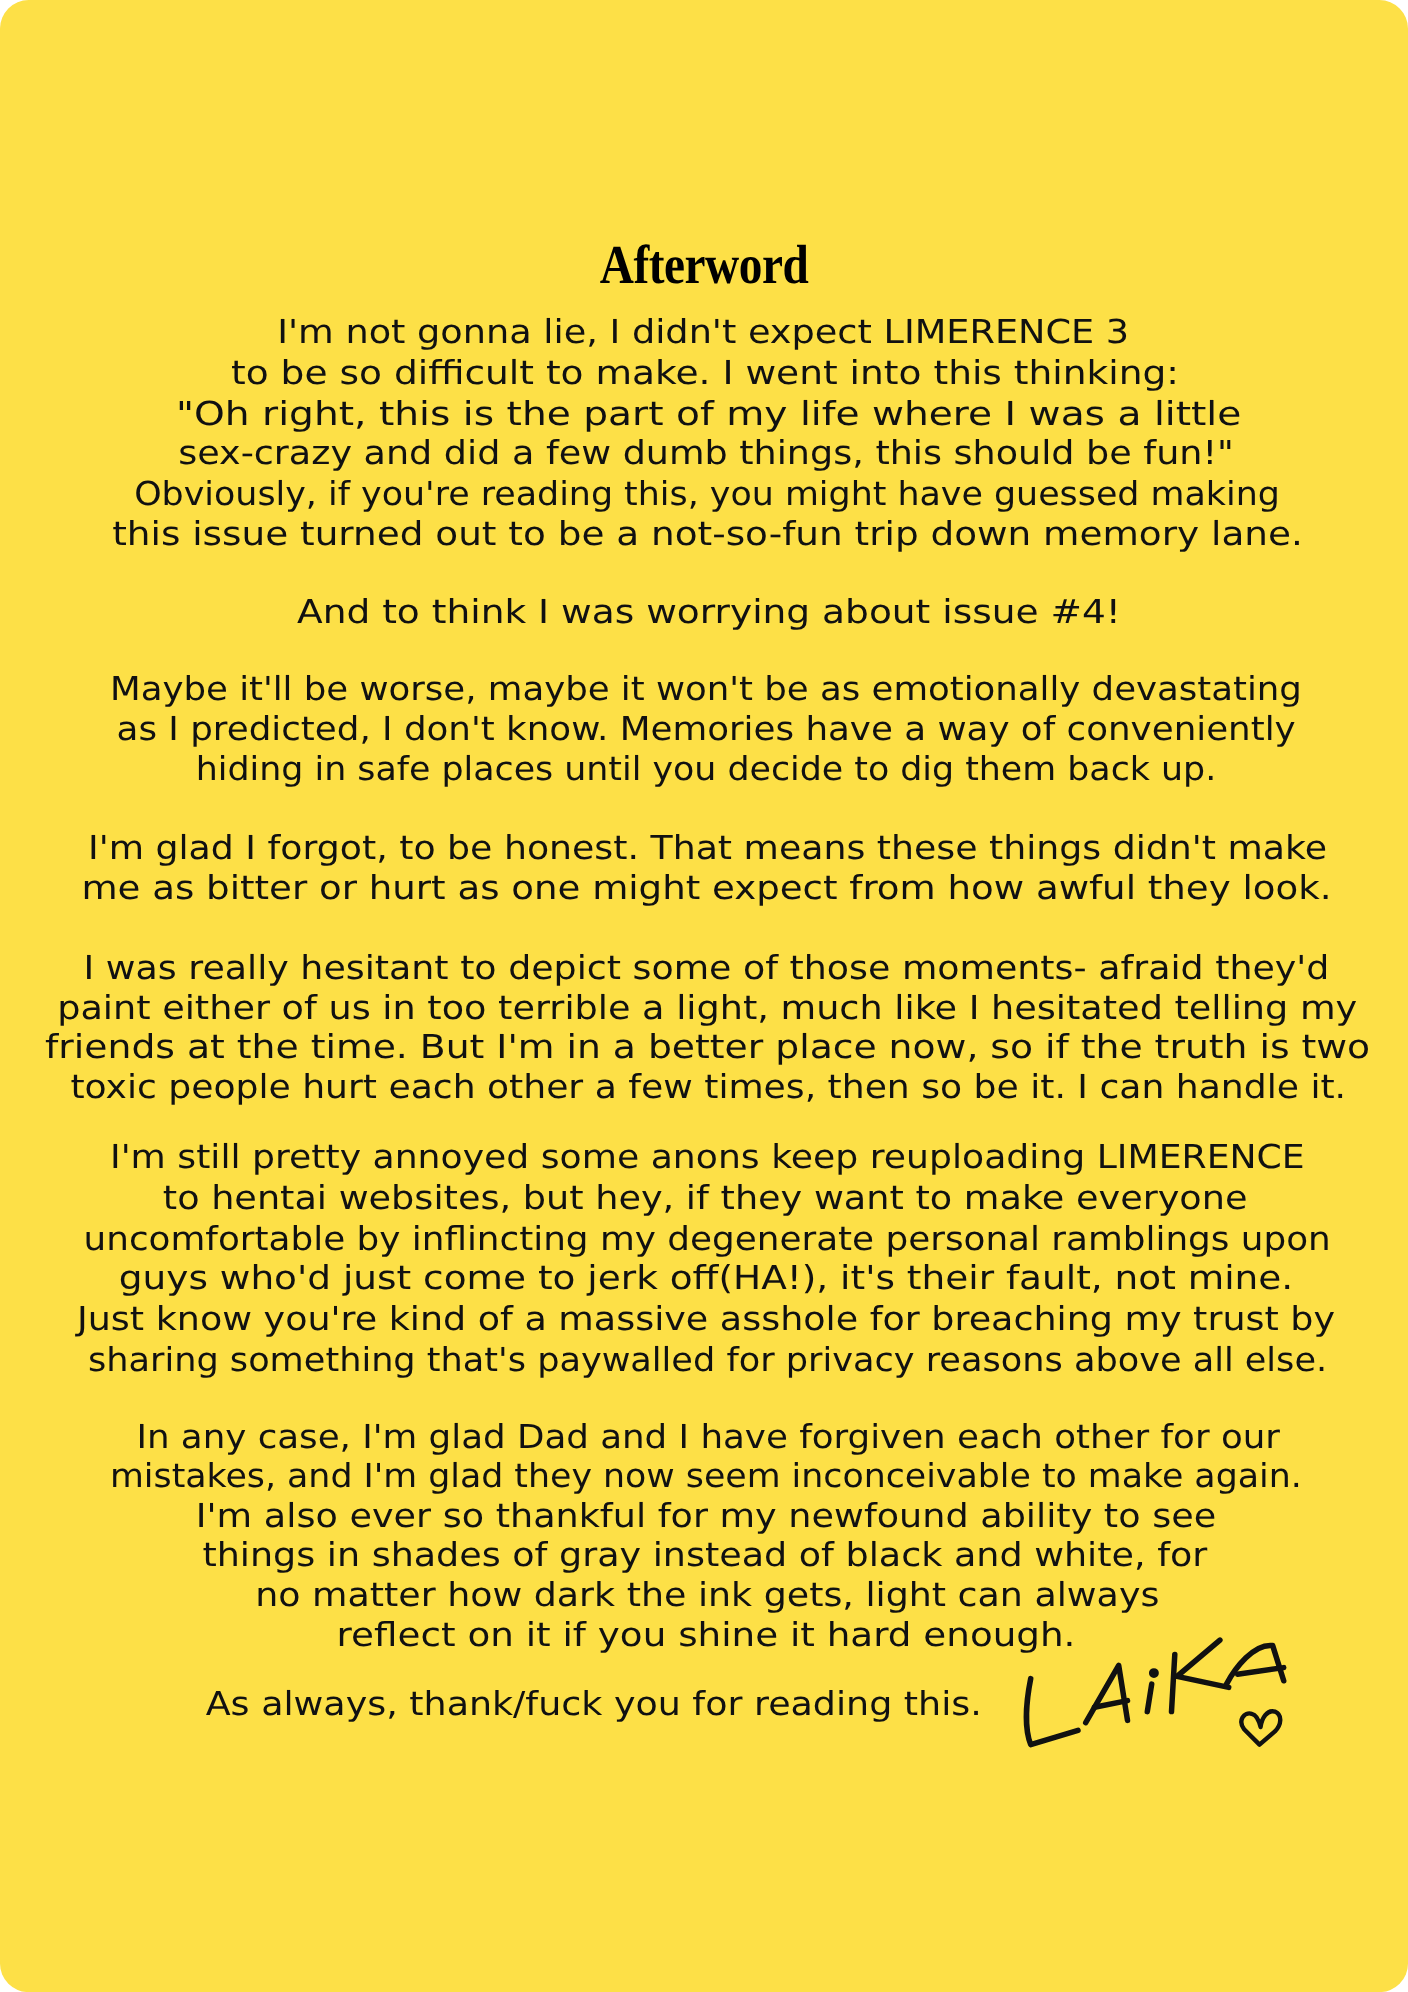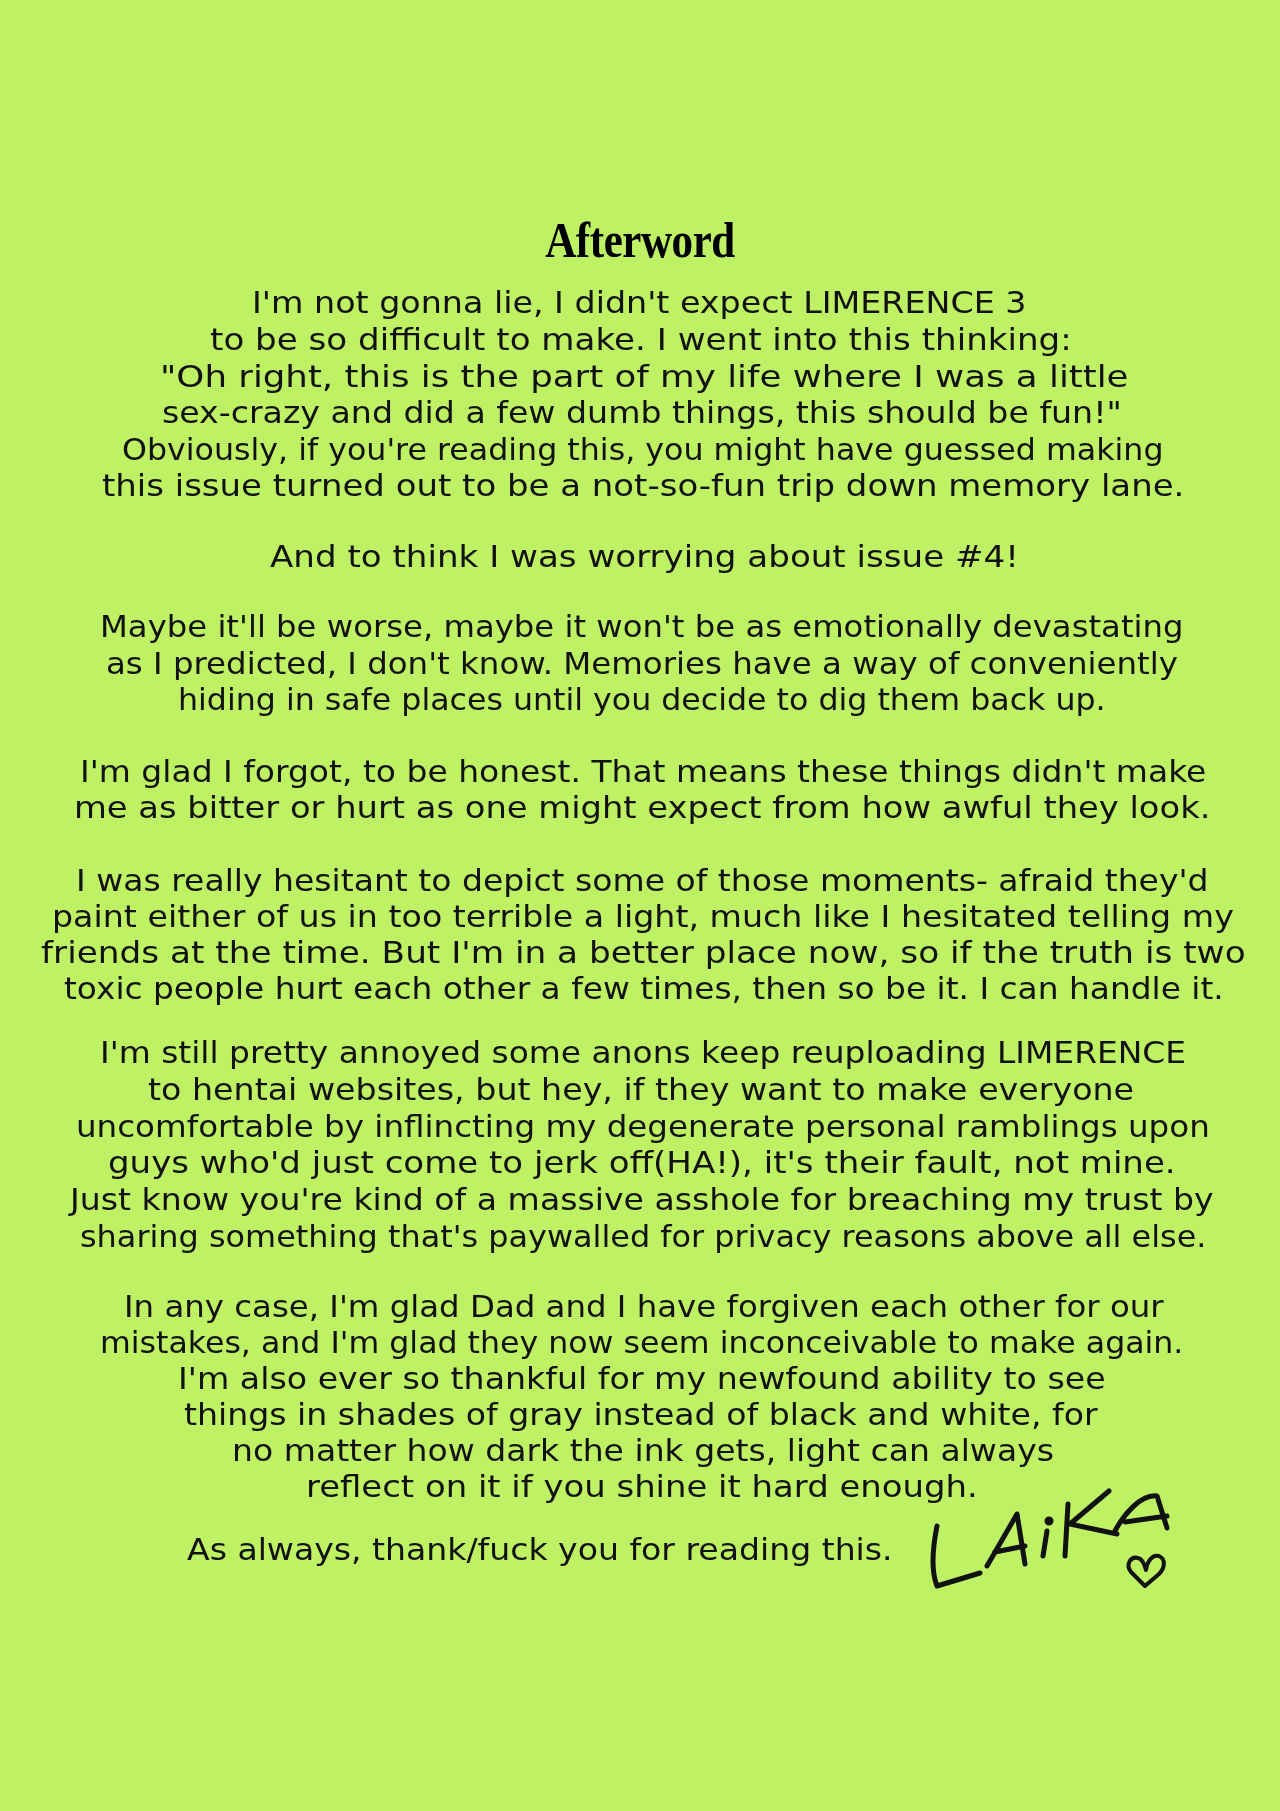--- a/index.html
+++ b/index.html
@@ -1,17 +1,17 @@
 <!DOCTYPE html>
 <html><head>
 <meta charset="utf-8">
 <style>
   html, body { margin: 0; padding: 0; background: #ffffff; }
   body { width: 1280px; height: 1811px; position: relative; overflow: hidden; }
-  .page { position: absolute; left: 0; top: 0; width: 1280px; height: 1811px; background: #bef264; }
+  .page { position: absolute; left: 0; top: 0; width: 1280px; height: 1811px; background: #fde047; border-radius: 26px; }
   .title {
     position: absolute; left: 0; width: 1280px; top: 212px; height: 56px;
     text-align: center; font-family: "Liberation Serif", serif; font-weight: bold;
     font-size: 50px; line-height: 56px; color: #000;
     transform: scaleX(0.86); transform-origin: 640px 0;
     letter-spacing: -0.5px;
   }
   .line {
     position: absolute; white-space: nowrap; height: 40px; line-height: 40px;
     font-family: "DejaVu Sans", sans-serif; font-size: 30px; color: #111;

